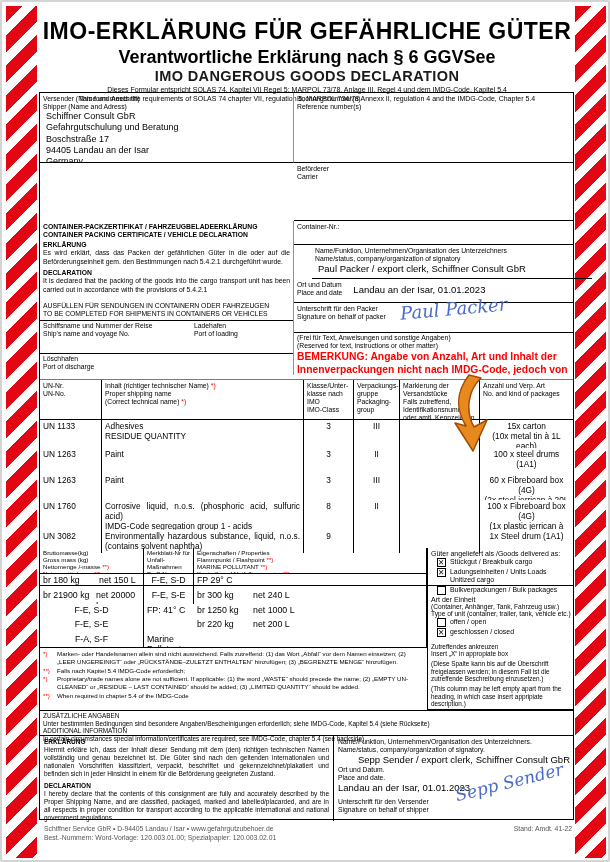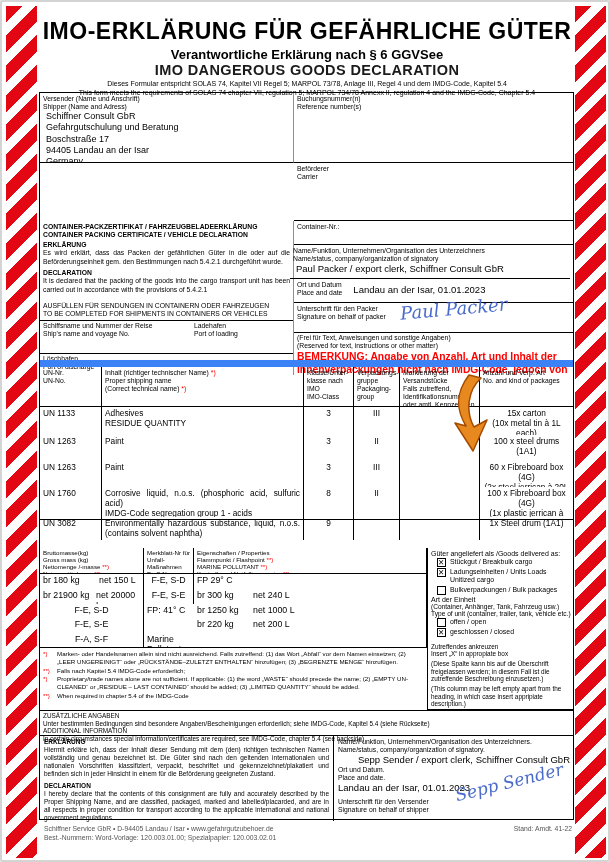--- a/index.html
+++ b/index.html
@@ -5,34 +5,34 @@
   html,body{margin:0;padding:0;background:#e9e9e9;}
   .page{position:relative;width:610px;height:862px;background:#fff;margin:0 auto;
         font-family:"Liberation Sans","DejaVu Sans",sans-serif;color:#000;overflow:hidden;
         box-sizing:border-box;border:2px solid #d4d4d4;border-radius:3px;}
   .stripe{position:absolute;top:4px;height:852px;width:31px;
           background:repeating-linear-gradient(135deg,#e30613 0 12px,#ffffff 12px 21px);}
   .stripe.left{left:4px;}
   .stripe.right{left:573px;}
   .hdr{position:absolute;left:38px;top:10px;width:534px;text-align:center;}
   .hdr h1{margin:6px 0 2px;font-size:23px;letter-spacing:.5px;}
-  .hdr h2{margin:0;font-size:13px;}
+  .hdr h2{margin:0;font-size:18px;}
   .hdr h3{margin:0 0 2px;font-size:14.5px;color:#1a1a1a;letter-spacing:.4px;}
   .hdr .tiny{font-size:7px;line-height:1.25;margin:0;}
   .form{position:absolute;left:37px;top:90px;width:535px;height:728px;border:1px solid #000;box-sizing:border-box;}
   .box{position:absolute;box-sizing:border-box;padding:2px 3px;overflow:hidden;}
   .bR{border-right:1px solid #f97316;} .bB{border-bottom:1px solid #000;}
   .lbl{font-size:6.8px;line-height:1.18;}
   .val{font-size:9px;line-height:1.25;white-space:pre-line;padding-left:3px;}
   .val.big{font-size:9.5px;}
   .b{font-weight:bold;} .red{color:#ff0000;}
   .just{text-align:justify;}
   .para{font-size:6.8px;line-height:1.25;margin:0 0 3px;}
   
-  .goods{position:absolute;left:0;top:267px;width:533px;height:160px;border-top:7px solid #3b82f6;border-bottom:1px solid #000;
+  .goods{position:absolute;left:0;top:286px;width:533px;height:207px;border-top:1px solid #3b82f6;border-bottom:1px solid #000;
          display:grid;grid-template-columns:62px 202px 50px 46px 80px auto;
          grid-template-rows:40px 28px 26px 26px 30px 23px;box-sizing:border-box;}
   .goods>div{box-sizing:border-box;padding:2px 3px;overflow:hidden;}
   .goods .vr{border-right:1px solid #000;}
   .goods .hd{border-bottom:1px solid #000;}
   .gcell{font-size:8.3px;line-height:1.18;white-space:pre-line;}
   .ctr{text-align:center;}
   
   .weights{position:absolute;left:0;top:455px;width:387px;height:100px;border-right:1px solid #000;border-bottom:1px solid #000;
            display:grid;grid-template-columns:104px 50px 233px;grid-template-rows:26px repeat(5,14.8px);box-sizing:border-box;}
@@ -133,21 +133,21 @@
         <div class="lbl">Löschhafen</div>
         <div class="lbl">Port of discharge</div>
         <div class="val"></div>
       </div>
     </div>
 
     <div class="box bB" style="left:254px;top:128px;width:280px;height:24px;">
       <div class="lbl">Container-Nr.:</div>
       <div class="val"></div>
     </div>
-    <div class="box bB" style="left:250px;top:152px;width:280px;height:34px;">
+    <div class="box bB" style="left:272px;top:152px;width:280px;height:34px;">
       <div class="lbl">Name/Funktion, Unternehmen/Organisation des Unterzeichners</div>
       <div class="lbl">Name/status, company/organization of signatory</div>
       <div class="val big">Paul Packer / export clerk, Schiffner Consult GbR</div>
     </div>
     <div class="box bB" style="left:254px;top:186px;width:280px;height:24px;">
       <div style="display:flex;gap:8px;align-items:flex-end;">
         <div>
           <div class="lbl">Ort und Datum</div>
           <div class="lbl">Place and date</div>
         </div>

